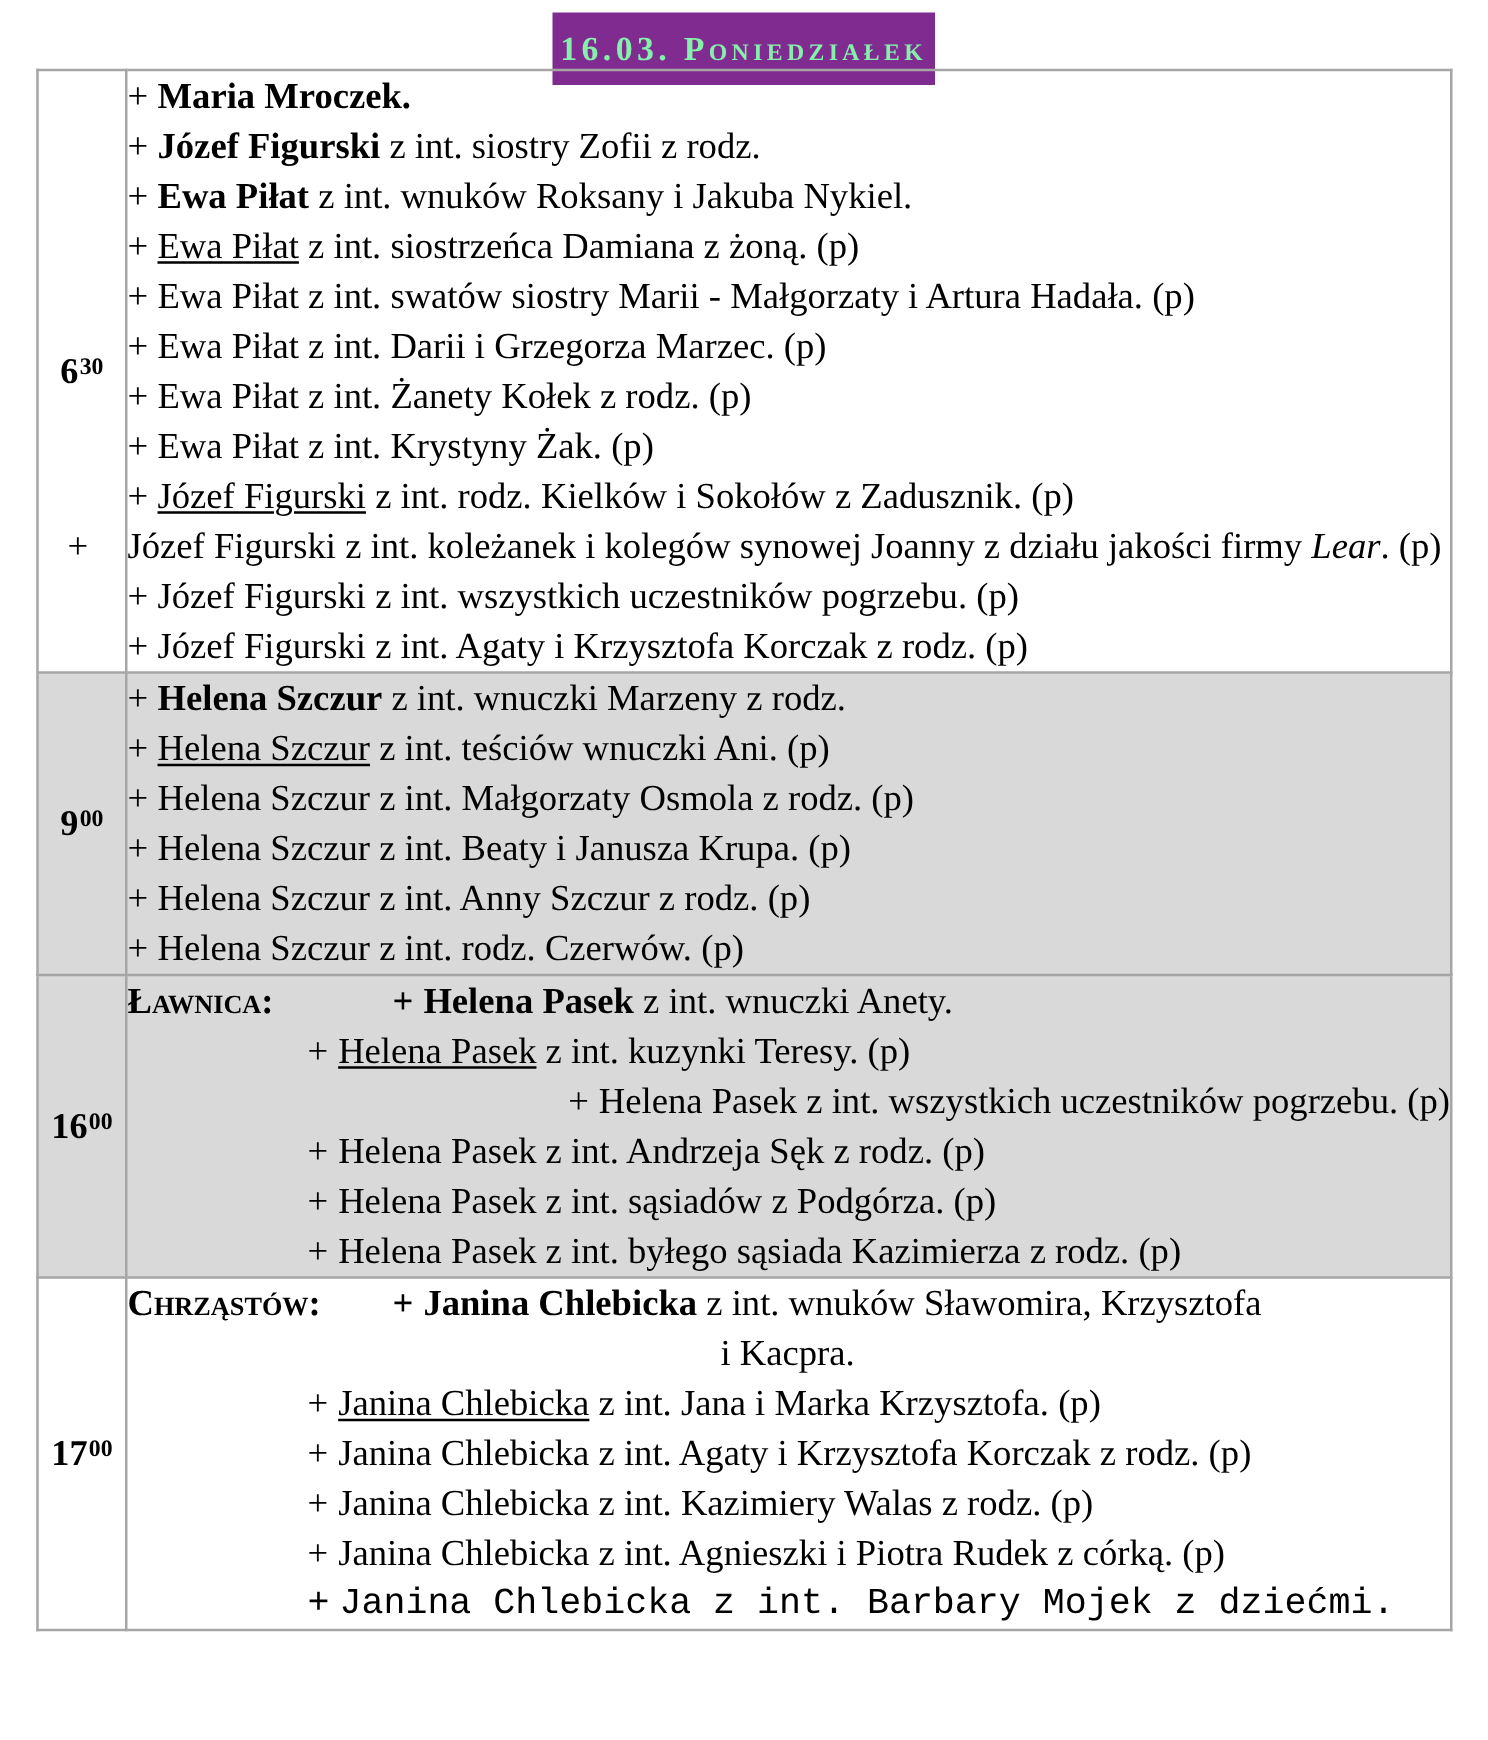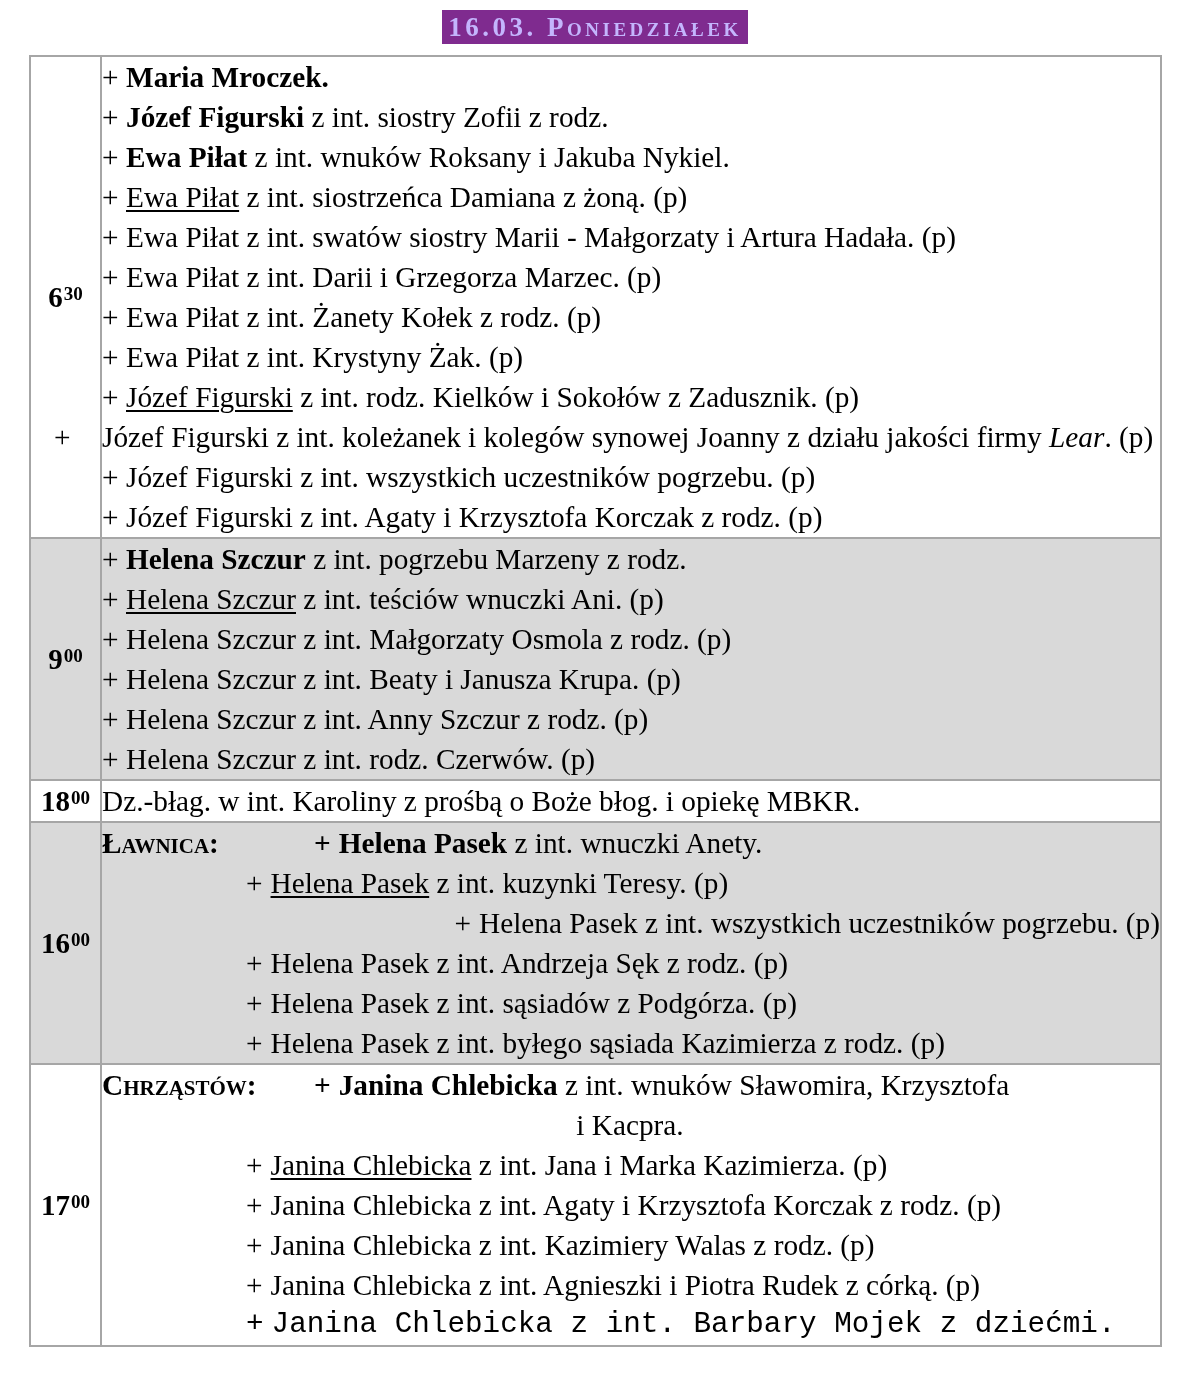--- a/index.html
+++ b/index.html
@@ -1,20 +1,20 @@
 <!DOCTYPE html>
 <html><head>
 <meta charset="utf-8">
 <style>
   html, body { margin:0; padding:0; background:#ffffff; }
   body { width:1190px; height:1392px; position:relative; overflow:hidden;
          font-family:"Liberation Serif", "DejaVu Serif", serif; color:#000; }
   .title-wrap { position:absolute; top:10px; left:0; width:1190px; text-align:center; }
-  .title { display:inline-block; background:#7f2b8f; color:#c4b5fd; font-weight:bold;
-           font-size:27px; letter-spacing:3.5px; padding:0 6px; line-height:34px; }
+  .title { display:inline-block; background:#7f2b8f; color:#86efac; font-weight:bold;
+           font-size:27px; letter-spacing:3.5px; padding:12px 6px; line-height:34px; }
   .title .sc { font-variant: small-caps; }
   table.sched { position:absolute; top:55px; left:29px; width:1133px; border-collapse:collapse; }
   table.sched td { border:2px solid #a6a6a6; vertical-align:middle; padding:0; }
   td.time { width:69px; text-align:center; font-weight:bold; font-size:29px; }
   td.time sup { font-size:19px; vertical-align:7px; margin-left:1px; }
   td.content { padding:0 4px 0 4px;margin-left:44px; }
   tr.shaded td { background:#d9d9d9; }
   .line { font-size:29.3px; line-height:40px; white-space:nowrap; }
   .line .plus { display:inline-block; width:24px; }
   .line.wrap { white-space:normal; text-indent:-24px; }
@@ -46,51 +46,45 @@
           <div class="line"><span class="plus">+</span><span>Ewa Piłat</span><span> z int. Krystyny Żak. (p)</span></div>
           <div class="line"><span class="plus">+</span><span class="u">Józef Figurski</span><span> z int. rodz. Kielków i Sokołów z Zadusznik. (p)</span></div>
           <div class="line wrap"><span class="plus">+</span><span>Józef Figurski</span><span> z int. koleżanek i kolegów synowej Joanny z działu jakości firmy </span><span class="i">Lear</span><span>. (p)</span></div>
           <div class="line"><span class="plus">+</span><span>Józef Figurski</span><span> z int. wszystkich uczestników pogrzebu. (p)</span></div>
           <div class="line"><span class="plus">+</span><span>Józef Figurski</span><span> z int. Agaty i Krzysztofa Korczak z rodz. (p)</span></div>
         </td>
       </tr>
       <tr class="shaded">
         <td class="time"><span>9</span><sup>00</sup></td>
         <td class="content">
-          <div class="line"><span class="plus">+</span><span class="b">Helena Szczur</span><span> z int. pogrzebu Marzeny z rodz.</span></div>
+          <div class="line"><span class="plus">+</span><span class="b">Helena Szczur</span><span> z int. wnuczki Marzeny z rodz.</span></div>
           <div class="line"><span class="plus">+</span><span class="u">Helena Szczur</span><span> z int. teściów wnuczki Ani. (p)</span></div>
           <div class="line"><span class="plus">+</span><span>Helena Szczur</span><span> z int. Małgorzaty Osmola z rodz. (p)</span></div>
           <div class="line"><span class="plus">+</span><span>Helena Szczur</span><span> z int. Beaty i Janusza Krupa. (p)</span></div>
           <div class="line"><span class="plus">+</span><span>Helena Szczur</span><span> z int. Anny Szczur z rodz. (p)</span></div>
           <div class="line"><span class="plus">+</span><span>Helena Szczur</span><span> z int. rodz. Czerwów. (p)</span></div>
-        </td>
-      </tr>
-      <tr>
-        <td class="time"><span>18</span><sup>00</sup></td>
-        <td class="content">
-          <div class="line">Dz.-błag. w int. Karoliny z prośbą o Boże błog. i opiekę MBKR.</div>
         </td>
       </tr>
       <tr class="shaded">
         <td class="time"><span>16</span><sup>00</sup></td>
         <td class="content">
           <div class="line"><span class="label" style="width: 212px;">Ławnica:</span><span style="margin-right: 8px; font-weight: bold;">+</span><span class="b">Helena Pasek</span><span> z int. wnuczki Anety.</span></div>
           <div class="line" style="padding-left: 144px;"><span style="margin-right: 8px;">+</span><span class="u">Helena Pasek</span><span> z int. kuzynki Teresy. (p)</span></div>
           <div class="line" style="padding-left: 144px; text-align: right;"><span style="margin-right: 8px;">+</span><span>Helena Pasek</span><span> z int. wszystkich uczestników pogrzebu. (p)</span></div>
           <div class="line" style="padding-left: 144px;"><span style="margin-right: 8px;">+</span><span>Helena Pasek</span><span> z int. Andrzeja Sęk z rodz. (p)</span></div>
           <div class="line" style="padding-left: 144px;"><span style="margin-right: 8px;">+</span><span>Helena Pasek</span><span> z int. sąsiadów z Podgórza. (p)</span></div>
           <div class="line" style="padding-left: 144px;"><span style="margin-right: 8px;">+</span><span>Helena Pasek</span><span> z int. byłego sąsiada Kazimierza z rodz. (p)</span></div>
         </td>
       </tr>
       <tr>
         <td class="time"><span>17</span><sup>00</sup></td>
         <td class="content">
           <div class="line"><span class="label" style="width: 212px;">Chrząstów:</span><span style="margin-right: 8px; font-weight: bold;">+</span><span class="b">Janina Chlebicka</span><span> z int. wnuków Sławomira, Krzysztofa</span></div>
           <div class="line right">i Kacpra.</div>
-          <div class="line" style="padding-left: 144px;"><span style="margin-right: 8px;">+</span><span class="u">Janina Chlebicka</span><span> z int. Jana i Marka Kazimierza. (p)</span></div>
+          <div class="line" style="padding-left: 144px;"><span style="margin-right: 8px;">+</span><span class="u">Janina Chlebicka</span><span> z int. Jana i Marka Krzysztofa. (p)</span></div>
           <div class="line" style="padding-left: 144px;"><span style="margin-right: 8px;">+</span><span>Janina Chlebicka</span><span> z int. Agaty i Krzysztofa Korczak z rodz. (p)</span></div>
           <div class="line" style="padding-left: 144px;"><span style="margin-right: 8px;">+</span><span>Janina Chlebicka</span><span> z int. Kazimiery Walas z rodz. (p)</span></div>
           <div class="line" style="padding-left: 144px;"><span style="margin-right: 8px;">+</span><span>Janina Chlebicka</span><span> z int. Agnieszki i Piotra Rudek z córką. (p)</span></div>
           <div class="line" style="padding-left: 144px; font-family: Liberation Mono, monospace;"><span style="margin-right: 8px;">+</span><span>Janina Chlebicka</span><span> z int. Barbary Mojek z dziećmi.</span></div>
         </td>
       </tr>
     </tbody>
 </table>
 
 </body></html>

